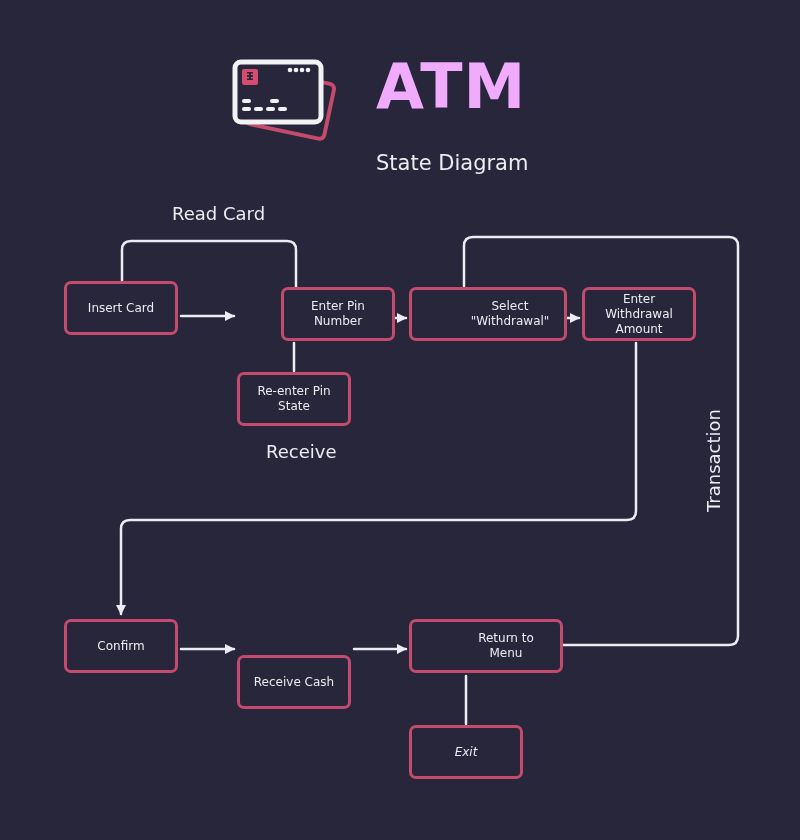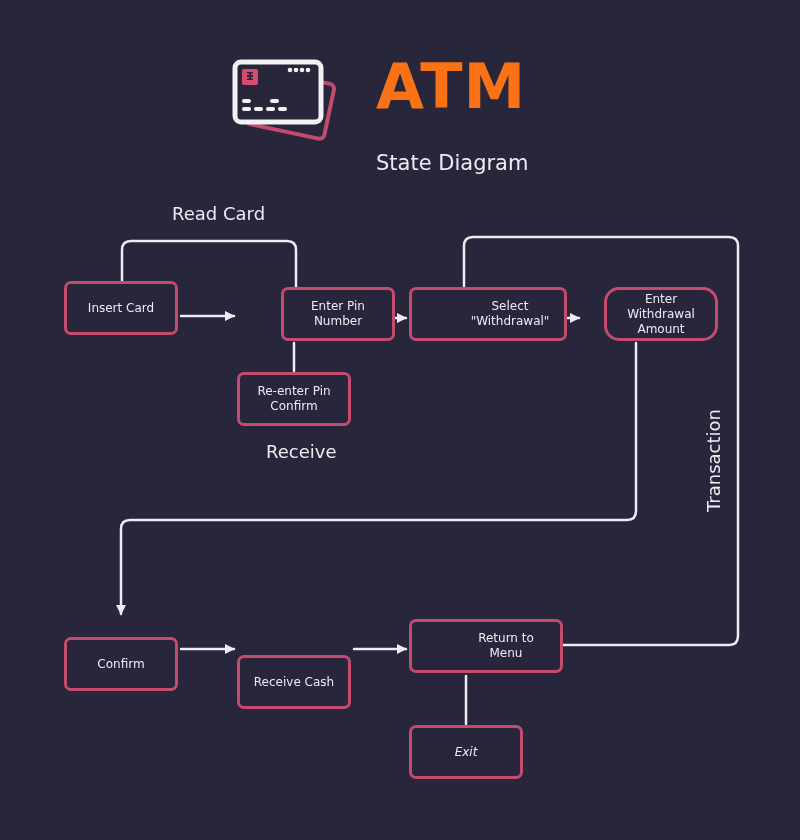--- a/index.html
+++ b/index.html
@@ -9,21 +9,21 @@
       position: relative;
       overflow: hidden;
       font-family: "DejaVu Sans", sans-serif;
       color: #ececf2;
     }
     svg.lines { position: absolute; left: 0; top: 0; }
     .title {
       position: absolute; left: 376px; top: 52px;
       font-family: "DejaVu Sans", sans-serif;
       font-weight: bold; font-size: 62px; letter-spacing: 1px;
-      color: #f97316; line-height: 70px;
+      color: #f0abfc; line-height: 70px;
     }
     .subtitle {
       position: absolute; left: 376px; top: 126px;
       font-size: 21px; color: #ececf2; line-height: 28px; margin-top: 23px;
     }
     .box {
       position: absolute;
       width: 108px; height: 48px;
       border: 3px solid #c44b6d;
       border-radius: 7px;
@@ -103,22 +103,22 @@
 
 <div class="label" style="left:172px;top:203px;">Read Card</div>
 <div class="label" style="left:266px;top:441px;">Receive</div>
 <div class="label vertical" style="left:703px;top:512px;">Transaction</div>
 
 <div class="box" style="left:64px;top:281px;">Insert Card</div>
 <div class="box" style="left:237px;top:287px;margin-left:44px;">Enter Pin
 Number</div>
 <div class="box" style="left:409px;top:287px;padding-left:44px;">Select
 "Withdrawal"</div>
-<div class="box" style="left:604px;top:287px;border-radius:15px;">Enter
+<div class="box" style="left:582px;top:287px;">Enter
 Withdrawal
 Amount</div>
 <div class="box" style="left:237px;top:372px;">Re-enter Pin
-Confirm</div>
-<div class="box" style="left:64px;top:637px;">Confirm</div>
+State</div>
+<div class="box" style="left:64px;top:619px;">Confirm</div>
 <div class="box" style="left:237px;top:619px;margin-top:36px;">Receive Cash</div>
 <div class="box" style="left:409px;top:619px;padding-left:40px;">Return to
 Menu</div>
 <div class="box" style="left:409px;top:725px;font-style:italic;">Exit</div>
 
 </body></html>

